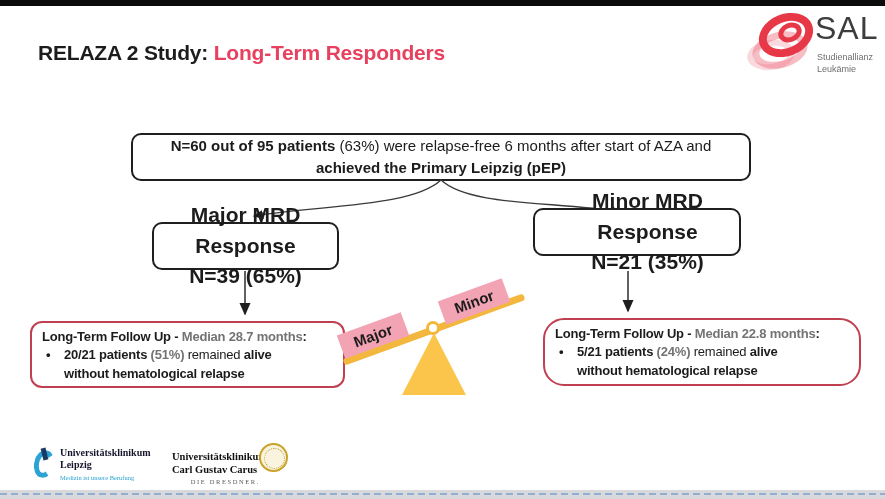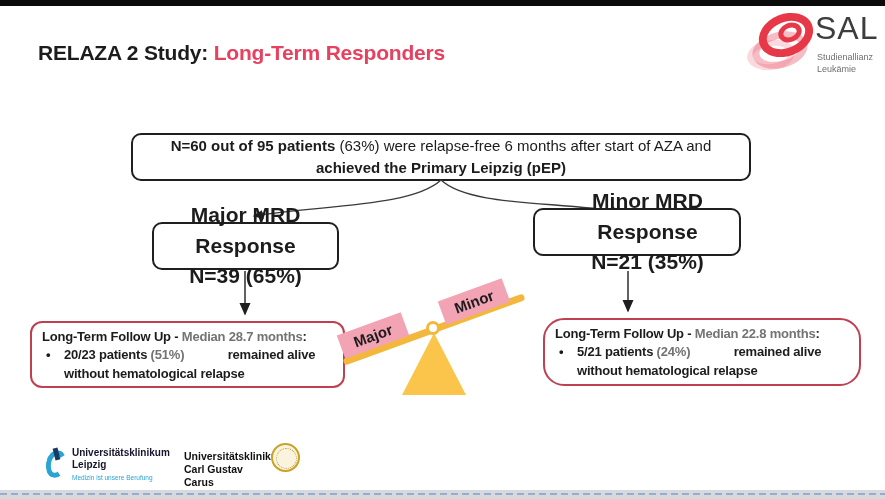--- a/index.html
+++ b/index.html
@@ -31,37 +31,37 @@
   .box-minor{left:533px;top:208px;padding-left:21px;}
   .b{font-weight:bold;}
   
   .arrows{position:absolute;left:0;top:0;width:885px;height:499px;pointer-events:none;}
   
   .rbox{position:absolute;border:2px solid #c04051;border-radius:12px;background:#fff;
         font-size:13px;font-weight:bold;line-height:1.42;letter-spacing:-0.2px;padding:5px 6px 0 10px;}
   .rbox-left{left:30px;top:321px;width:295px;height:58px;}
   .rbox-right{left:543px;top:318px;width:298px;height:59px;border-radius:21px;}
   .rbox .acc{color:#737373;}
-  .rbox .reg{font-weight:bold;margin-left:40px;}
+  .rbox .reg{font-weight:normal;}
   .rbox .h{white-space:nowrap;}
   .bullet-row{display:flex;}
   .bullet-row .dot{width:18px;padding-left:4px;flex:none;}
   .bullet-row .bt{white-space:nowrap;}
   
   .seesaw{position:absolute;left:330px;top:272px;width:215px;height:126px;}
   .fulcrum{position:absolute;left:72px;top:61px;width:0;height:0;
            border-left:32px solid transparent;border-right:32px solid transparent;border-bottom:62px solid #fbc54b;}
   .beam{position:absolute;left:8px;top:54px;width:192px;height:7px;background:#f4b73d;border-radius:3px;transform:rotate(-20deg);}
   .pivot{position:absolute;left:96px;top:49px;width:11px;height:11px;background:#fff;border:3px solid #f4b73d;border-radius:50%;box-sizing:border-box;width:14px;height:14px;}
   .block{position:absolute;width:68px;height:25px;background:#f2a3b4;display:flex;align-items:center;justify-content:center;
          font-size:15px;font-weight:bold;color:#1c1c1c;transform:rotate(-20deg);}
   .block-major{left:9px;top:51px;}
   .block-minor{left:110px;top:17px;}
   
-  .footer{position:absolute;left:16px;top:440px;width:400px;height:50px;}
+  .footer{position:absolute;left:4px;top:440px;width:400px;height:50px;font-family:Liberation Serif, serif;}
   .lz-mark{position:absolute;left:30px;top:8px;width:22px;height:30px;}
   .lz-arc{position:absolute;left:0;top:2px;width:16px;height:24px;border:5px solid #2ba3d4;border-right-color:transparent;border-radius:50%;transform:rotate(12deg);box-sizing:border-box;width:20px;height:28px;}
   .lz-bar{position:absolute;left:8px;top:0;width:5px;height:12px;background:#173b63;transform:rotate(-14deg);}
   .lz-text{position:absolute;left:56px;top:7px;font-size:10px;font-weight:bold;color:#14142a;line-height:1.2;}
   .lz-tag{font-size:6.5px;font-weight:normal;color:#2ba3d4;margin-top:3px;}
   .dd-text{position:absolute;left:168px;top:10px;font-size:10.5px;font-weight:bold;color:#101010;line-height:1.25;width:88px;}
   .dd-sub{font-size:6.5px;font-weight:normal;color:#5a5a5a;letter-spacing:1.6px;text-align:right;margin-top:2px;}
   .seal{position:absolute;left:255px;top:3px;width:29px;height:29px;border-radius:50%;border:2px solid #c9a227;background:#faf4df;box-sizing:border-box;}
   .seal-in{position:absolute;left:3px;top:3px;width:19px;height:19px;border-radius:50%;border:1px dotted #b8962f;}
 </style>
@@ -113,21 +113,21 @@
   <div class="fbox box-mid box-minor">
     <div>Minor MRD Response</div>
     <div>N=21 (35%)</div>
   </div>
 
   <div class="rbox rbox-left">
     <div class="h"><span>Long-Term Follow Up - </span><span class="acc">Median 28.7 months</span><span>:</span></div>
     <div class="bullet-row">
       <span class="dot">•</span>
       <div>
-        <div class="bt"><span>20/23 patients </span><span class="acc">(51%)</span><span class="reg"> remained </span><span>alive</span></div>
+        <div class="bt"><span>20/21 patients </span><span class="acc">(51%)</span><span class="reg"> remained </span><span>alive</span></div>
         <div class="bt">without hematological relapse</div>
       </div>
     </div>
   </div>
 
   <div class="rbox rbox-right">
     <div class="h"><span>Long-Term Follow Up - </span><span class="acc">Median 22.8 months</span><span>:</span></div>
     <div class="bullet-row">
       <span class="dot">•</span>
       <div>

